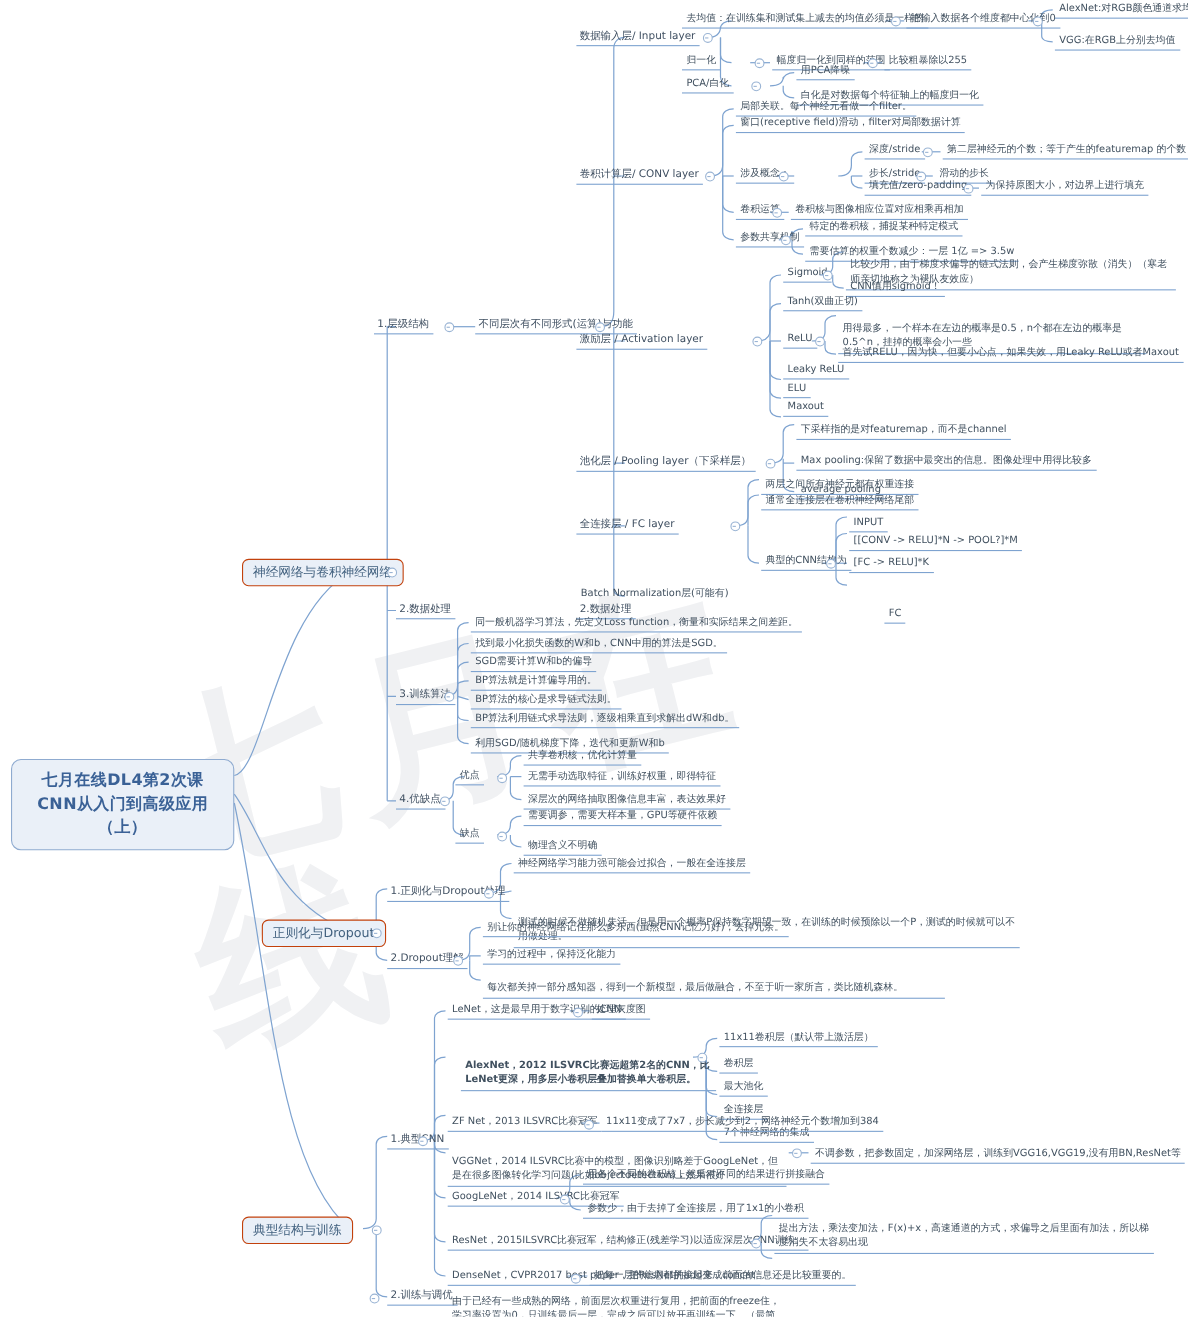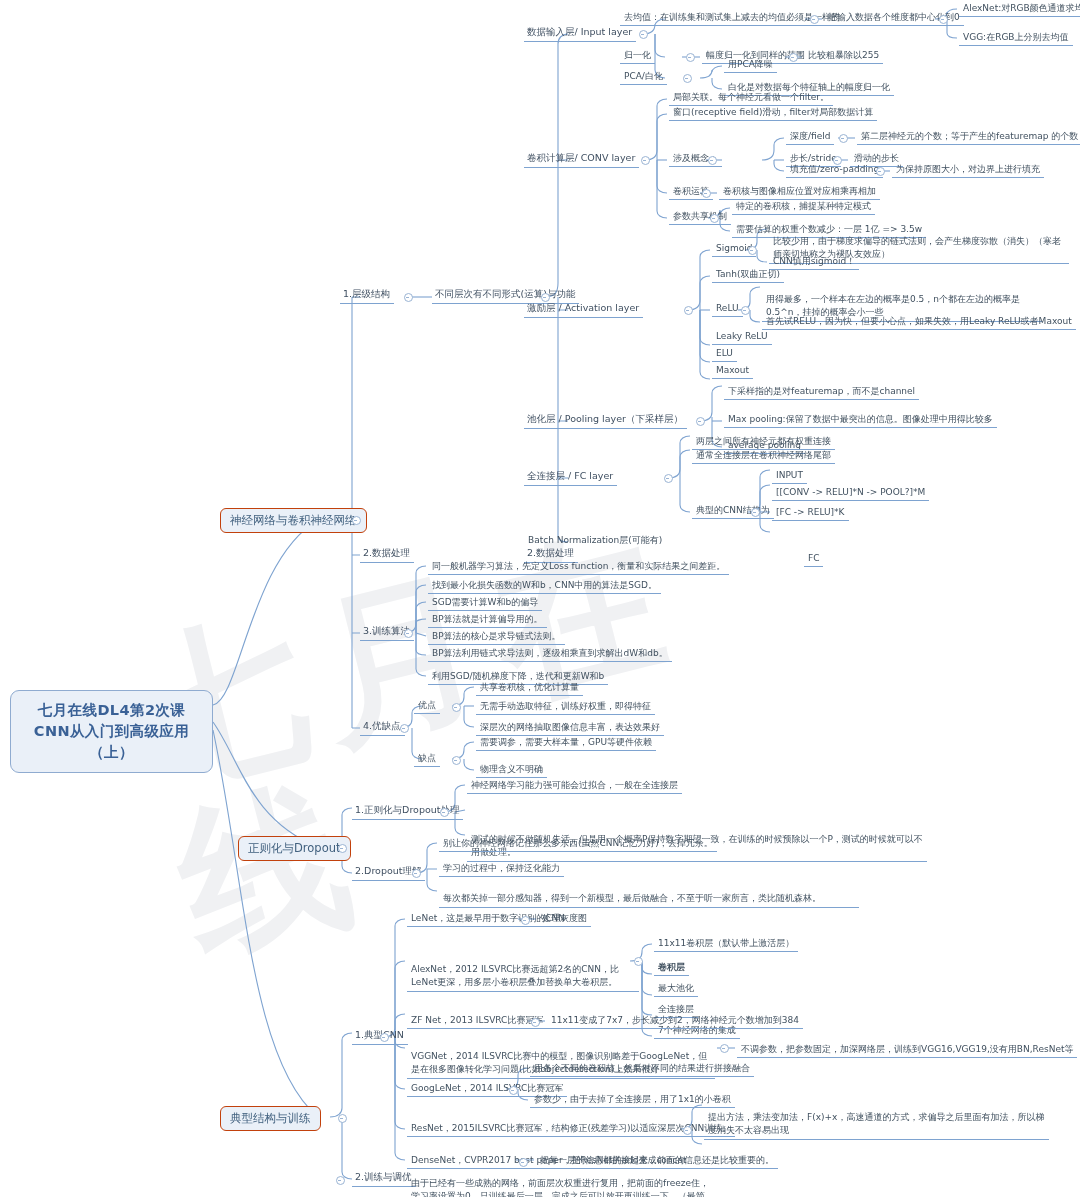--- a/index.html
+++ b/index.html
@@ -248,21 +248,21 @@
 
   <div class="node lvl3" style="left:524px;top:151px;">卷积计算层/ CONV layer</div>
   <div class="toggle" style="left:641px;top:156px;"></div>
 
   <div class="node leaf" style="left:669px;top:90px;">局部关联。每个神经元看做一个filter。</div>
   <div class="node leaf" style="left:669px;top:105px;">窗口(receptive field)滑动，filter对局部数据计算</div>
 
   <div class="node leaf" style="left:669px;top:151px;">涉及概念：</div>
   <div class="toggle" style="left:708px;top:156px;"></div>
 
-  <div class="node leaf" style="left:786px;top:129px;">深度/field</div>
+  <div class="node leaf" style="left:786px;top:129px;">深度/stride</div>
   <div class="toggle" style="left:839px;top:134px;"></div>
   <div class="node leaf" style="left:857px;top:129px;">第二层神经元的个数；等于产生的featuremap 的个数</div>
 
   <div class="node leaf" style="left:786px;top:151px;">步长/stride</div>
   <div class="toggle" style="left:833px;top:156px;"></div>
   <div class="node leaf" style="left:850px;top:151px;">滑动的步长</div>
 
   <div class="node leaf" style="left:786px;top:162px;">填充值/zero-padding</div>
   <div class="toggle" style="left:876px;top:167px;"></div>
   <div class="node leaf" style="left:892px;top:162px;">为保持原图大小，对边界上进行填充</div>
@@ -349,24 +349,24 @@
   <div class="node leaf" style="left:439px;top:861px;">学习的过程中，保持泛化能力</div>
   <div class="node leaf wrap" style="left:439px;top:879px;width:420px;">每次都关掉一部分感知器，得到一个新模型，最后做融合，不至于听一家所言，类比随机森林。</div>
 
   <div class="node lvl3" style="left:352px;top:1028px;">1.典型CNN</div>
   <div class="toggle" style="left:380px;top:1033px;"></div>
 
   <div class="node leaf" style="left:407px;top:911px;">LeNet，这是最早用于数字识别的CNN</div>
   <div class="toggle" style="left:521px;top:916px;"></div>
   <div class="node leaf" style="left:538px;top:911px;">处理灰度图</div>
 
-  <div class="node leaf wrap" style="left:407px;top:950px;width:232px;">AlexNet，2012 ILSVRC比赛远超第2名的CNN，比LeNet更深，用多层小卷积层叠加替换单大卷积层。</div>
+  <div class="node leaf wrap" style="left:419px;top:950px;width:232px;font-weight:bold;">AlexNet，2012 ILSVRC比赛远超第2名的CNN，比LeNet更深，用多层小卷积层叠加替换单大卷积层。</div>
   <div class="toggle" style="left:634px;top:957px;"></div>
   <div class="node leaf" style="left:654px;top:936px;">11x11卷积层（默认带上激活层）</div>
-  <div class="node leaf" style="left:654px;top:960px;font-weight:bold;">卷积层</div>
+  <div class="node leaf" style="left:654px;top:960px;">卷积层</div>
   <div class="node leaf" style="left:654px;top:981px;">最大池化</div>
   <div class="node leaf" style="left:654px;top:1002px;">全连接层</div>
   <div class="node leaf" style="left:654px;top:1023px;">7个神经网络的集成</div>
 
   <div class="node leaf" style="left:407px;top:1013px;">ZF Net，2013 ILSVRC比赛冠军</div>
   <div class="toggle" style="left:531px;top:1018px;"></div>
   <div class="node leaf" style="left:547px;top:1013px;">11x11变成了7x7，步长减少到2，网络神经元个数增加到384</div>
 
   <div class="node leaf wrap" style="left:407px;top:1037px;width:308px;">VGGNet，2014 ILSVRC比赛中的模型，图像识别略差于GoogLeNet，但是在很多图像转化学习问题(比如objectdetection)上效果很好</div>
   <div class="toggle" style="left:720px;top:1044px;"></div>

